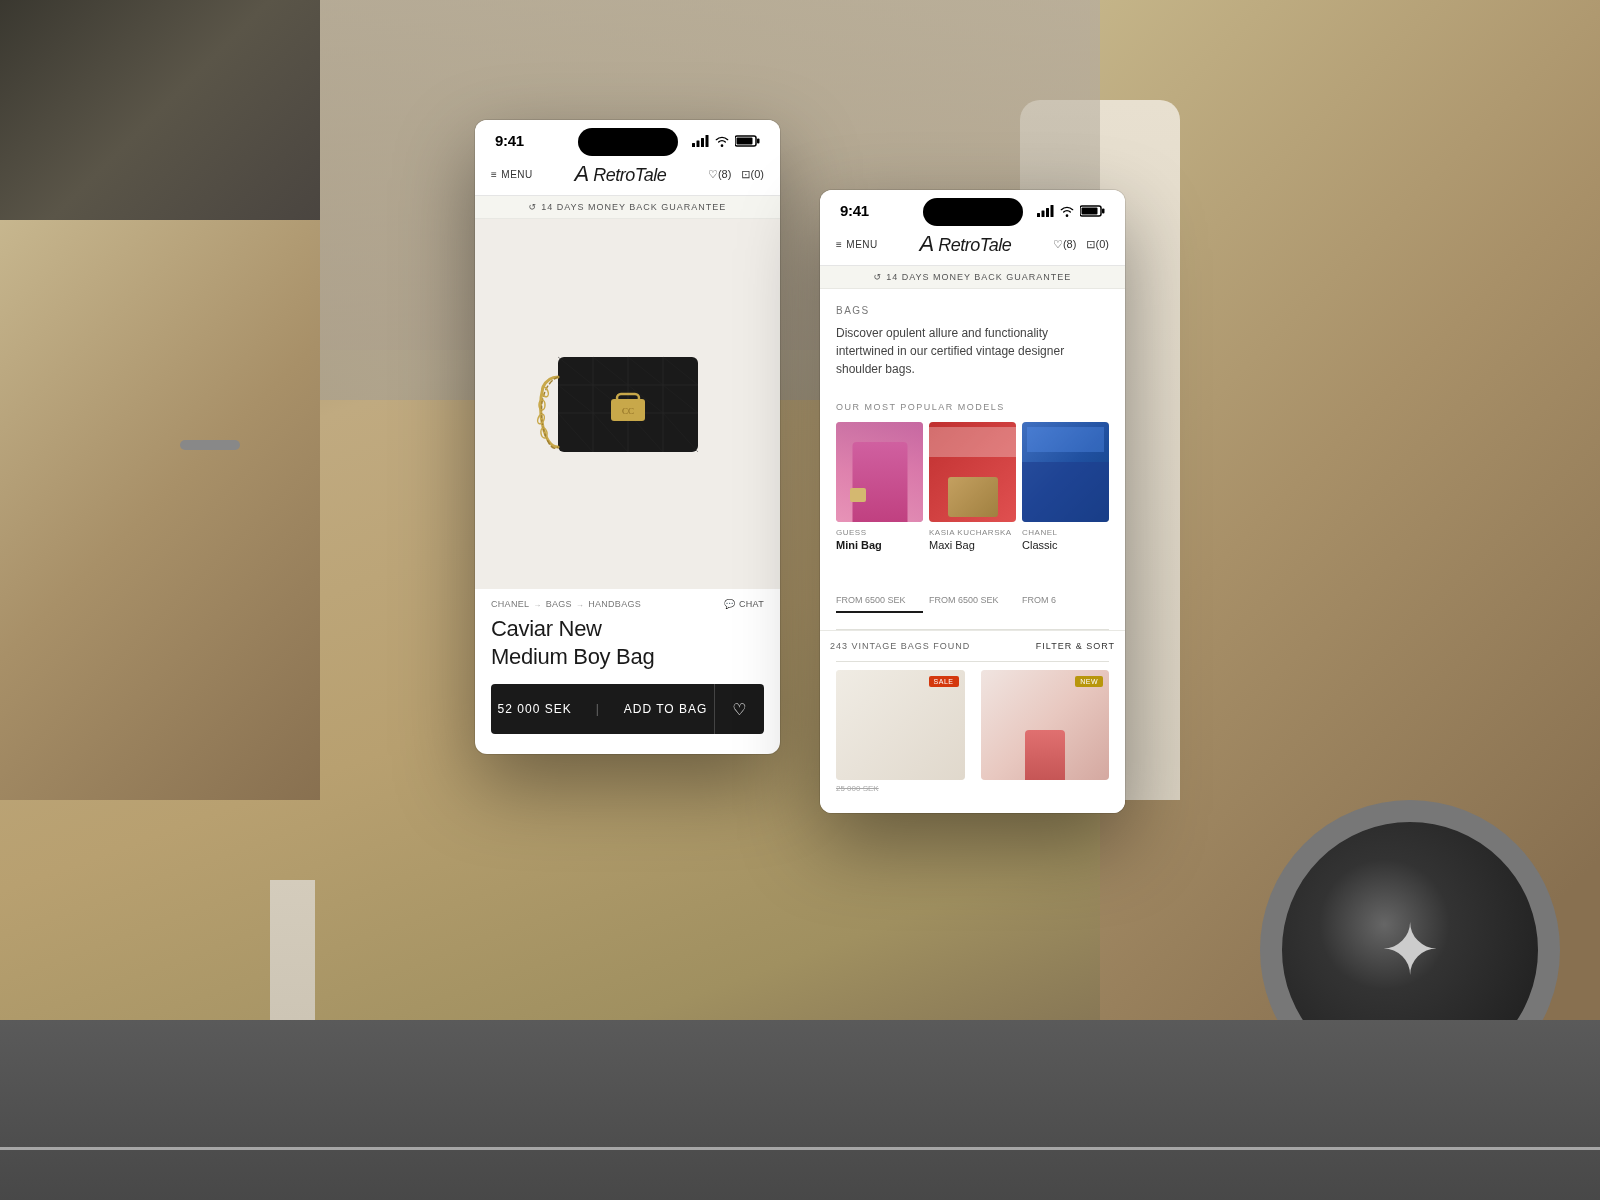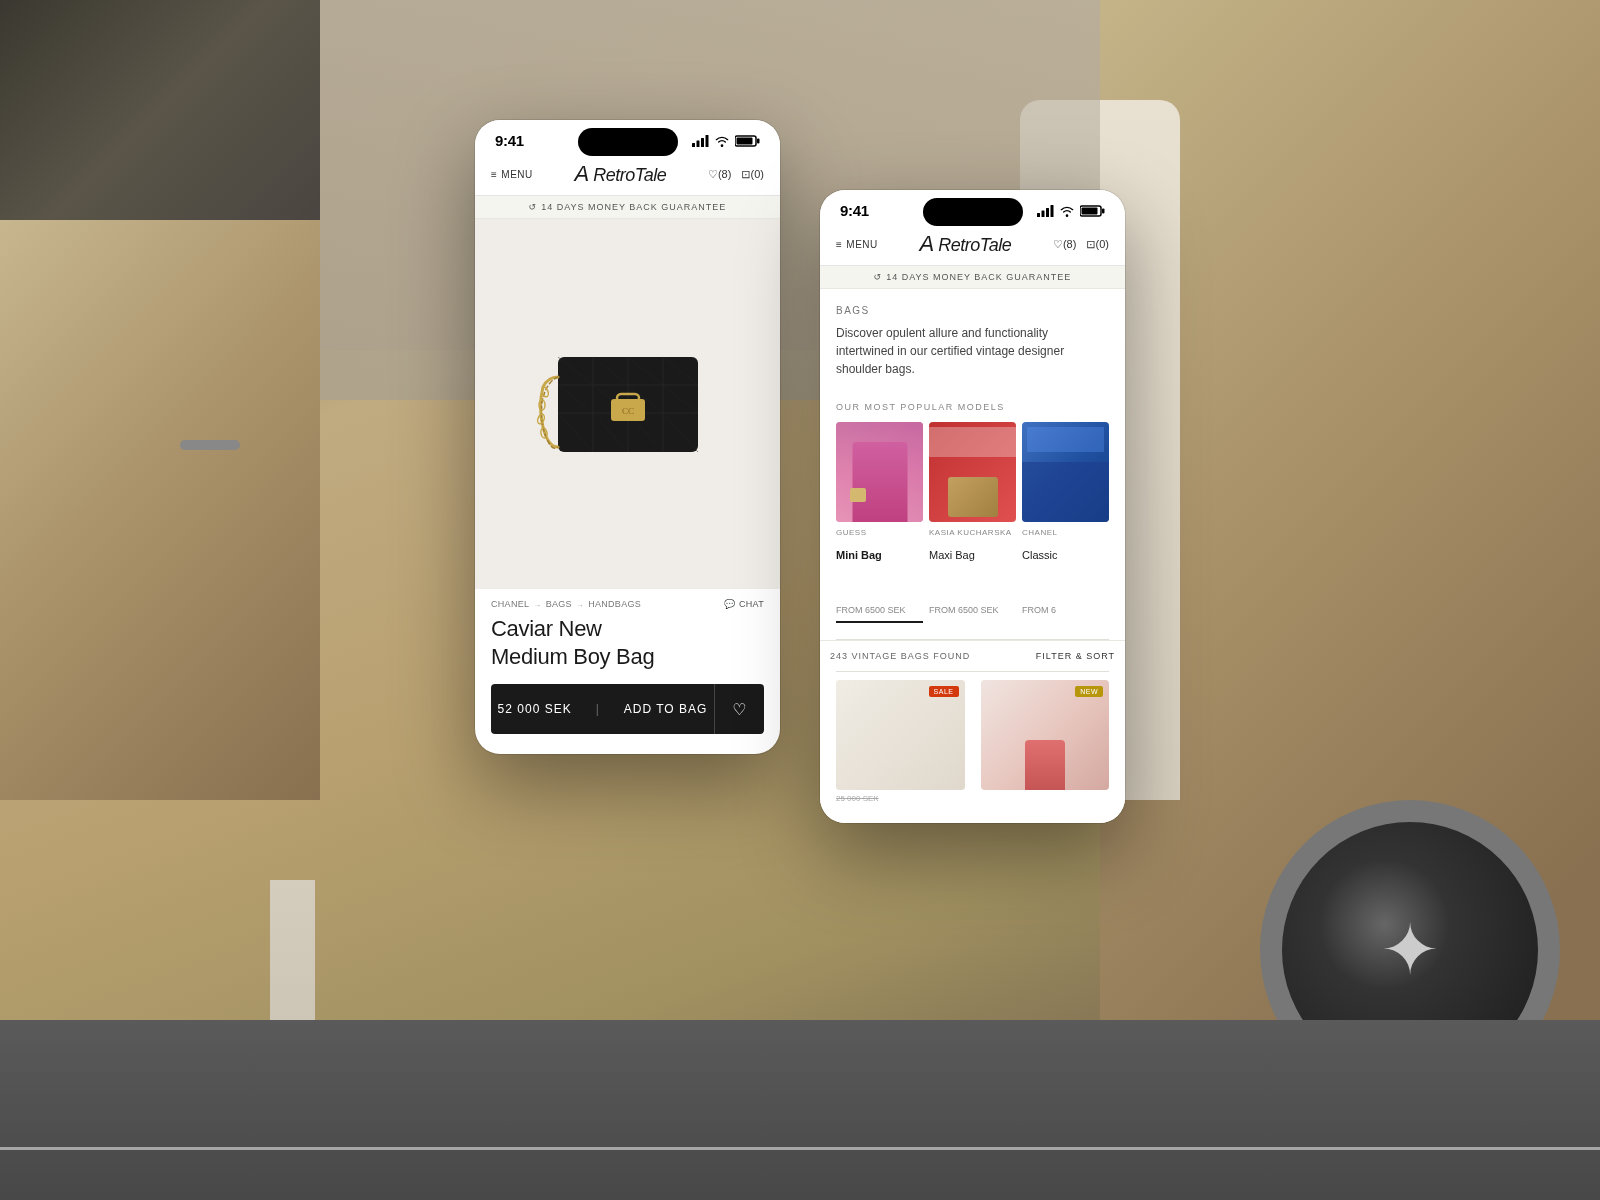--- a/index.html
+++ b/index.html
@@ -28,21 +28,21 @@
       align-items: flex-start;
       justify-content: center;
       gap: 40px;
       padding-top: 80px;
     }
 
     
     .phone {
       width: 305px;
       background: #fff;
-      border-radius: 25px;
+      border-radius: 12px;
       overflow: hidden;
       box-shadow: 0 30px 80px rgba(0,0,0,0.4), 0 0 0 1px rgba(0,0,0,0.1);
       position: relative;
     }
 
     .phone-left {
       margin-top: 40px;
     }
 
     .phone-right {
@@ -276,21 +276,21 @@
       border-radius: 4px;
       overflow: hidden;
       background: #e8e0d4;
       margin-bottom: 6px;
     }
 
     .model-card-brand {
       font-size: 8px;
       color: #888;
       letter-spacing: 0.5px;
-      margin-bottom: 12px;
+      margin-bottom: 2px;
     }
 
     .model-card-name {
       font-size: 11px;
       color: #1a1a1a;
       font-weight: 500;
       margin-bottom: 2px;
     }
 
     .model-card-price {

